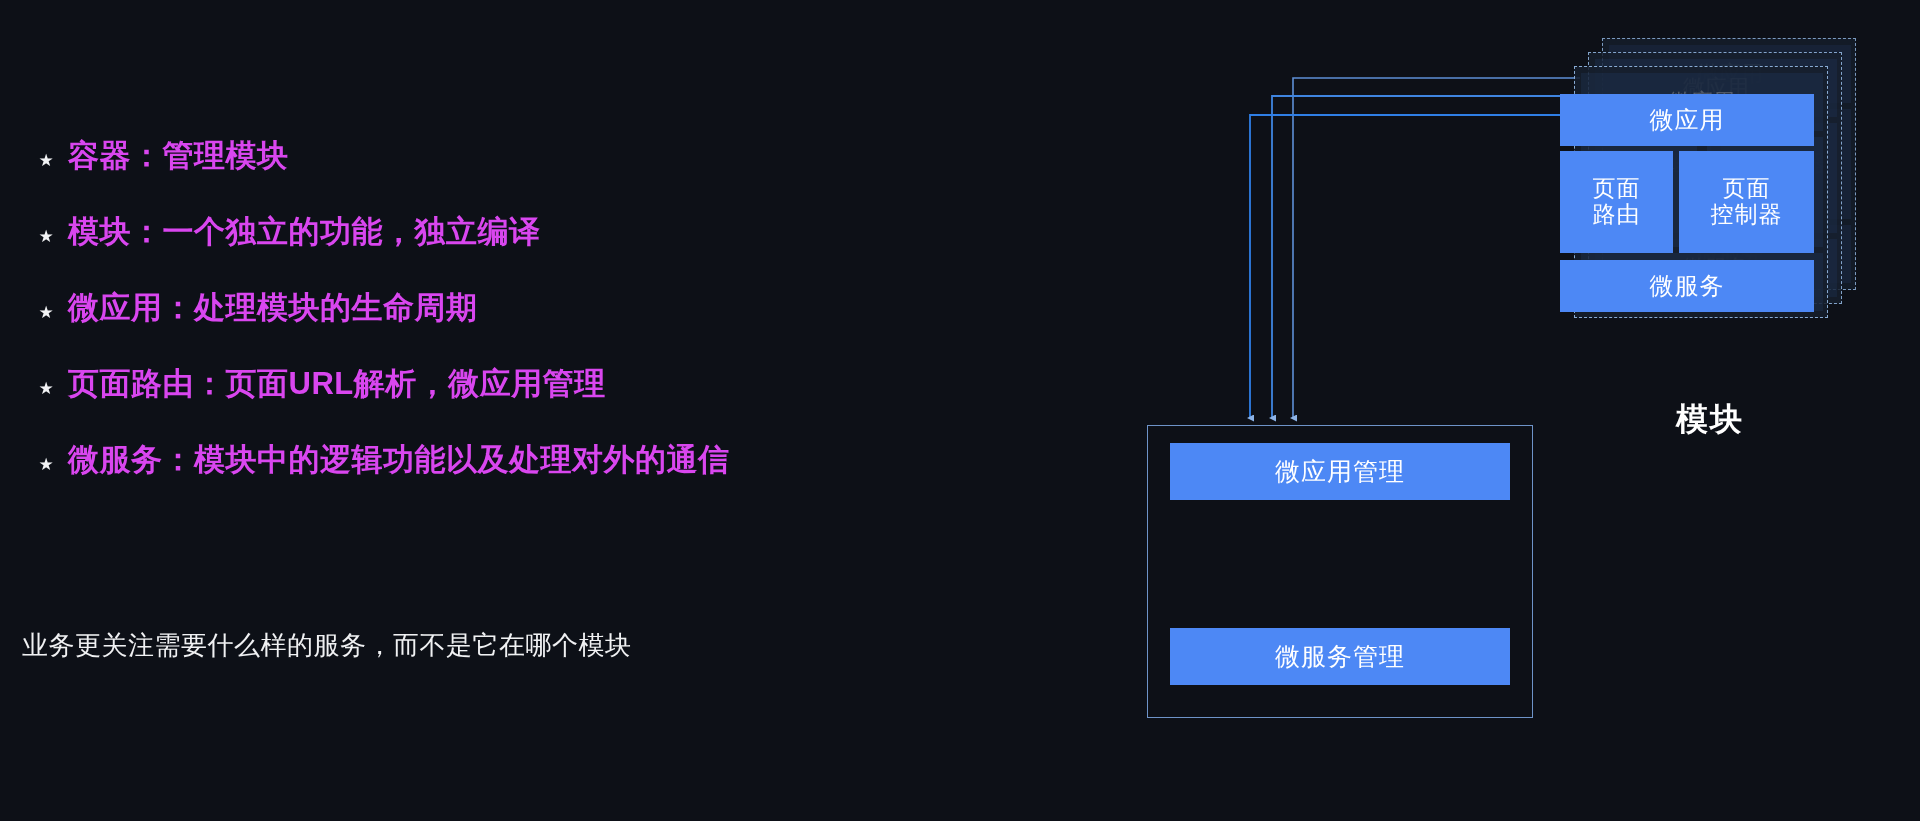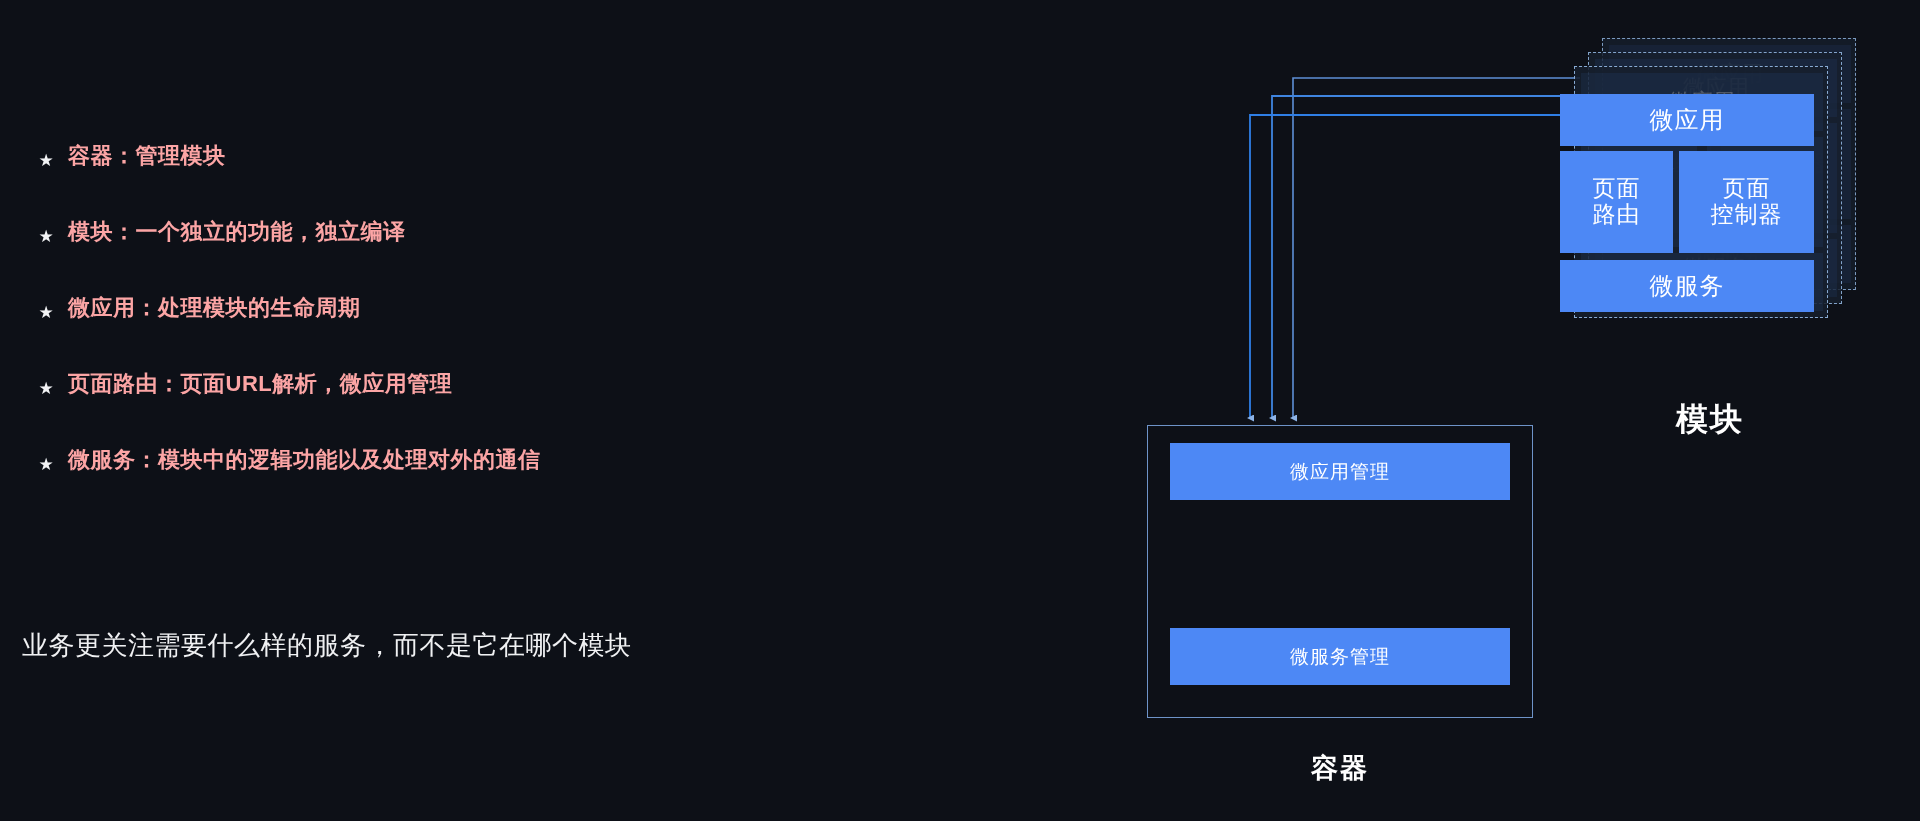--- a/index.html
+++ b/index.html
@@ -36,24 +36,24 @@
     width: 44px;
     text-align: center;
     font-size: 17px;
     line-height: 1;
     color: #f2f3f5;
     flex: 0 0 44px;
     position: relative;
     top: 4px;
   }
   .bullet-text {
-    font-size: 22px;
+    font-size: 31px;
     font-weight: bold;
     letter-spacing: 0.5px;
-    color: #fca5a5;
+    color: #d946ef;
     white-space: nowrap;
   }
 
   #footnote {
     position: absolute;
     left: 22px;
     top: 628px;
     font-size: 26px;
     font-weight: normal;
     color: #f0f1f3;
@@ -85,21 +85,21 @@
     box-sizing: border-box;
     background: #0d1017;
   }
   .container-bar {
     position: absolute;
     left: 23px;
     width: 340px;
     height: 57px;
     background: #4d88f5;
     color: #ffffff;
-    font-size: 19px;
+    font-size: 25px;
     display: flex;
     align-items: center;
     justify-content: center;
     letter-spacing: 1px;
   }
   #container-bar-0 { top: 18px; }
   #container-bar-1 { top: 110px; }
   #container-bar-2 { top: 203px; }
 
   #container-label {
@@ -313,16 +313,15 @@
     </div>
 
     <div id="module-label">模块</div>
 
     <div id="container-group">
       <div id="container-outline"></div>
       <div class="container-bar" id="container-bar-0">微应用管理</div>
       <div class="container-bar" id="container-bar-2">微服务管理</div>
     </div>
 
-    <div id="container-label">容器</div>
 
   </div>
 </div>
 
 </body></html>

